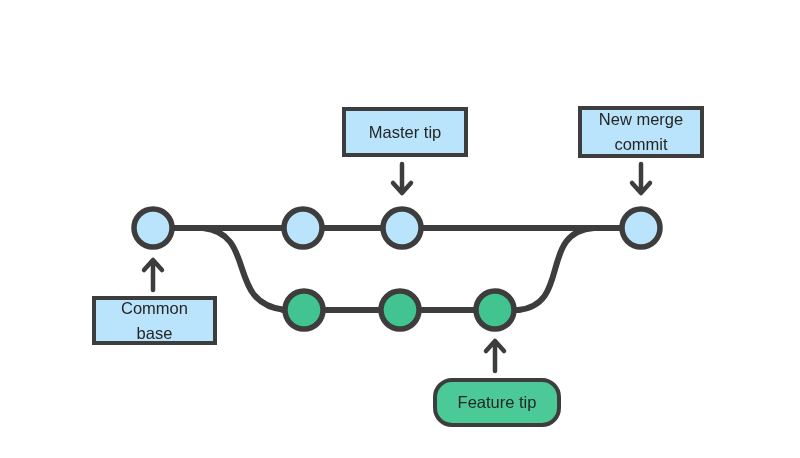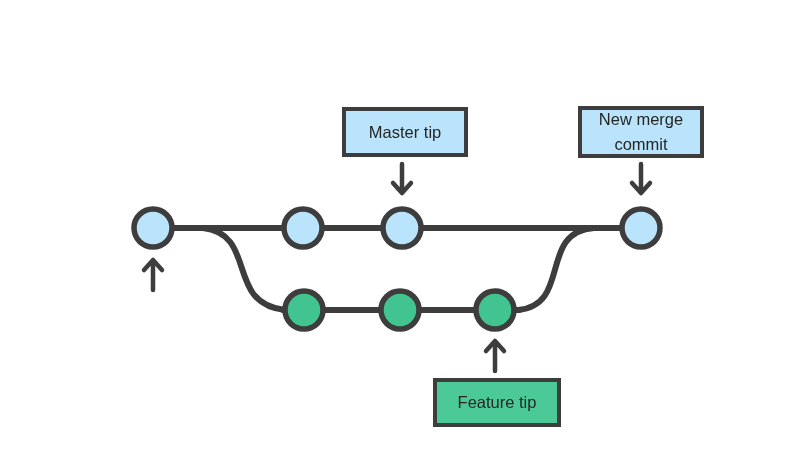--- a/index.html
+++ b/index.html
@@ -45,21 +45,21 @@
     border: 4px solid var(--stroke);
     display: flex;
     align-items: center;
     justify-content: center;
     text-align: center;
     color: var(--text);
     font-size: 16.5px;
     line-height: 25px;
   }
   .label.blue  { background: var(--blue-fill); }
-  .label.green { background: var(--green-fill); }
+  .label.green { background: var(--green-fill); border-radius: 19px; }
   .label-master-tip  { left: 342px; top: 107px; width: 126px; height: 50px; }
   .label-new-merge   { left: 578px; top: 106px; width: 126px; height: 52px; justify-content: flex-end; }
   .label-common-base { left:  92px; top: 296px; width: 125px; height: 49px; }
   .label-feature-tip { left: 433px; top: 378px; width: 128px; height: 49px; }
   .label span { display: block; padding: 0 6px; }
 </style>
 </head>
 <body>
 
 <div class="stage">
@@ -87,18 +87,21 @@
   </svg>
 
   <div class="label blue label-master-tip">
     <span>Master tip</span>
   </div>
 
   <div class="label blue label-new-merge">
     <span>New merge commit</span>
   </div>
 
+  <div class="label blue label-common-base">
+    <span>Common base</span>
+  </div>
 
   <div class="label green label-feature-tip">
     <span>Feature tip</span>
   </div>
 
 </div>
 
 </body></html>

